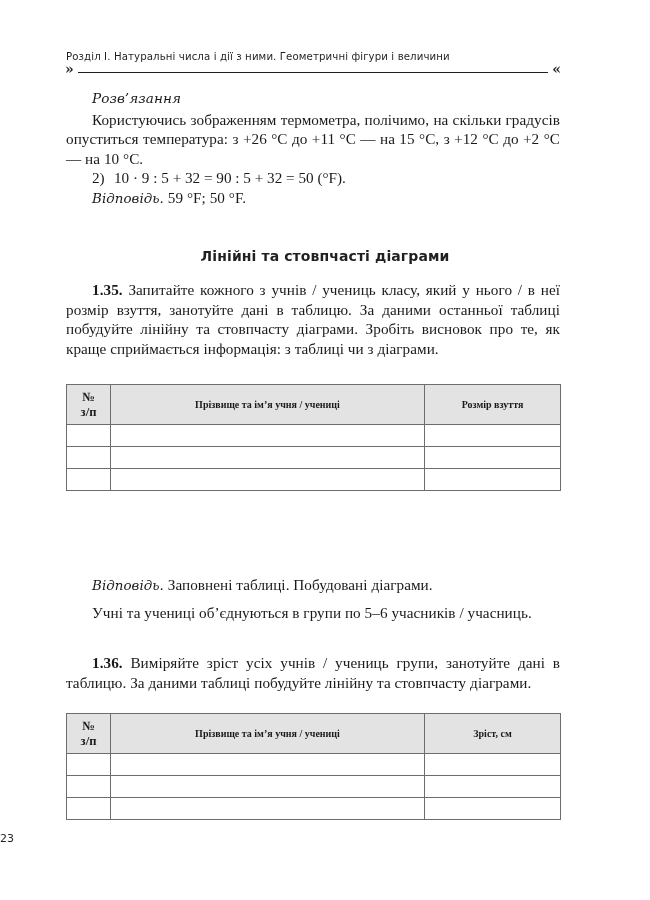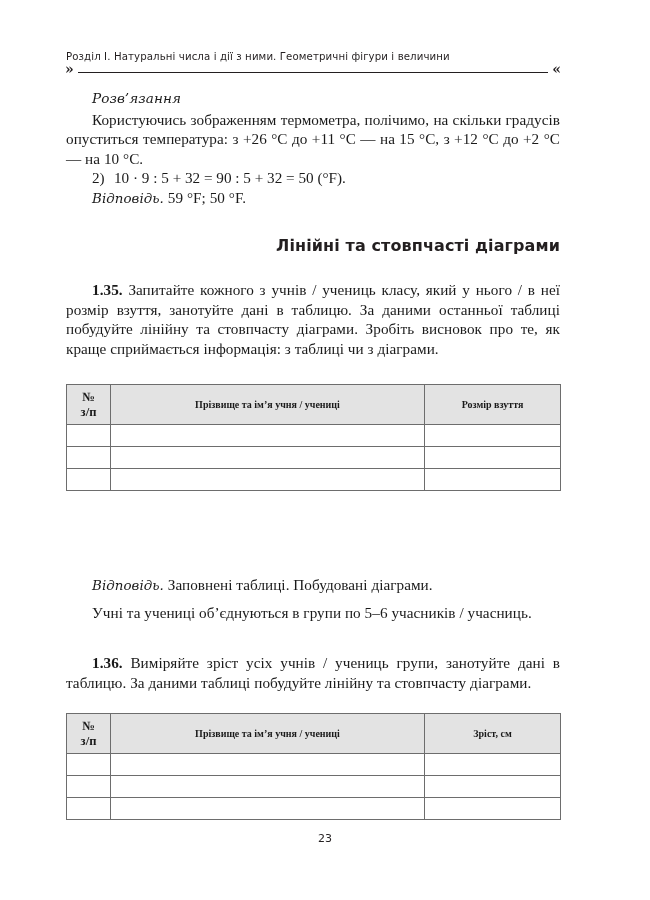--- a/index.html
+++ b/index.html
@@ -108,28 +108,28 @@
   .enum li .mk {
     display: inline-block;
     width: 22px;
     margin-left: -0px;
   }
 
   .answer-line { margin-top: 0px; }
 
   
   h2.section-title {
-    margin: 0;
+    margin: 12px;
     position: absolute;
     left: 0;
     top: 148px;
     width: 494px;
-    text-align: right;
+    text-align: center;
     font-family: "DejaVu Sans", "Liberation Sans", sans-serif;
-    font-size: 16px;
+    font-size: 14px;
     font-weight: 700;
     color: #231f20;
     letter-spacing: 0.1px;
   }
 
   
   table {
     border-collapse: collapse;
     width: 494px;
     table-layout: fixed;
@@ -177,21 +177,20 @@
   .freq tr.row-freq td.blank { height: 24px; }
 
   .tbl-wrap { position: absolute; left: 0; }
 
   
   .folio {
     position: absolute;
     left: 0;
     top: 832px;
     width: 650px;
-    text-align: center;
     font-family: "DejaVu Sans", "Liberation Sans", sans-serif;
     font-size: 11px;
     color: #231f20;
   }
 </style>
 </head>
 <body>
 
 <div class="page">
 

